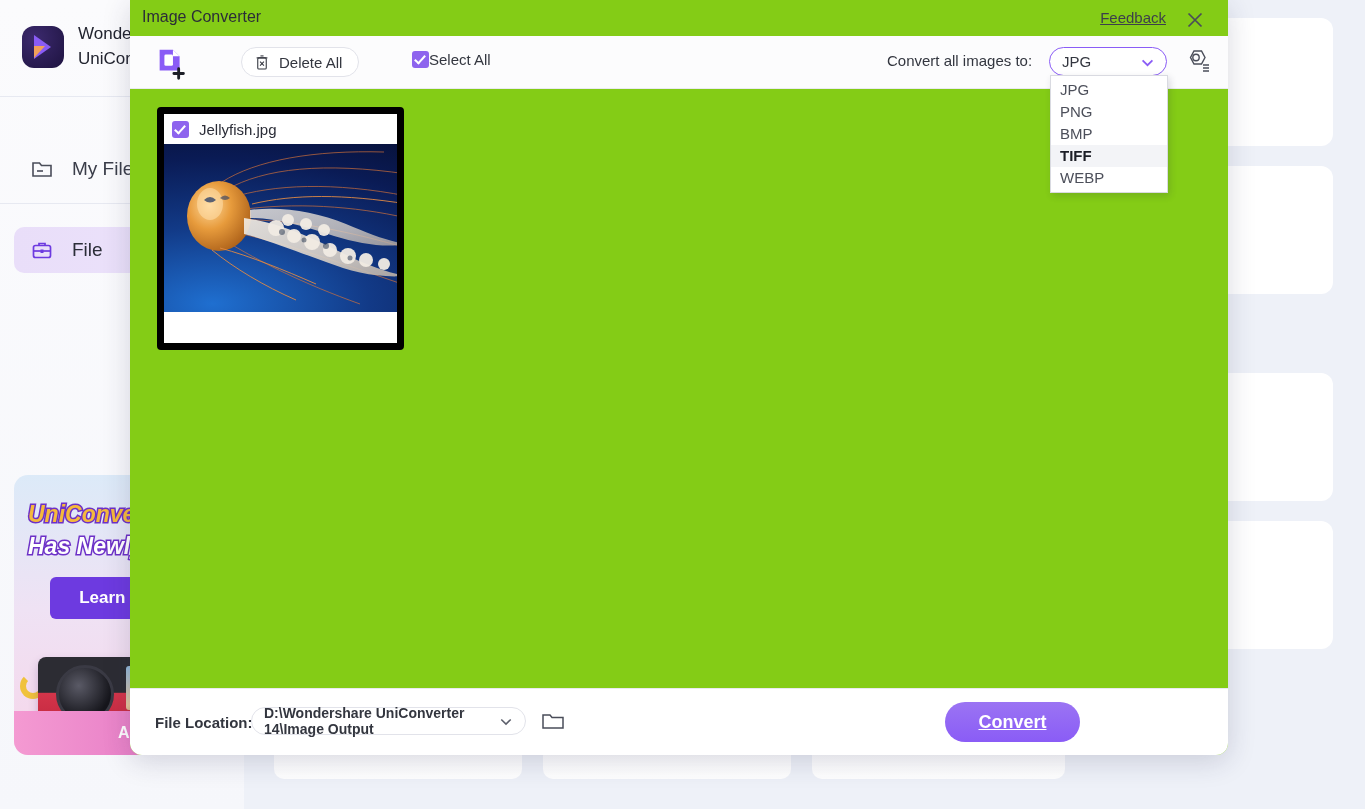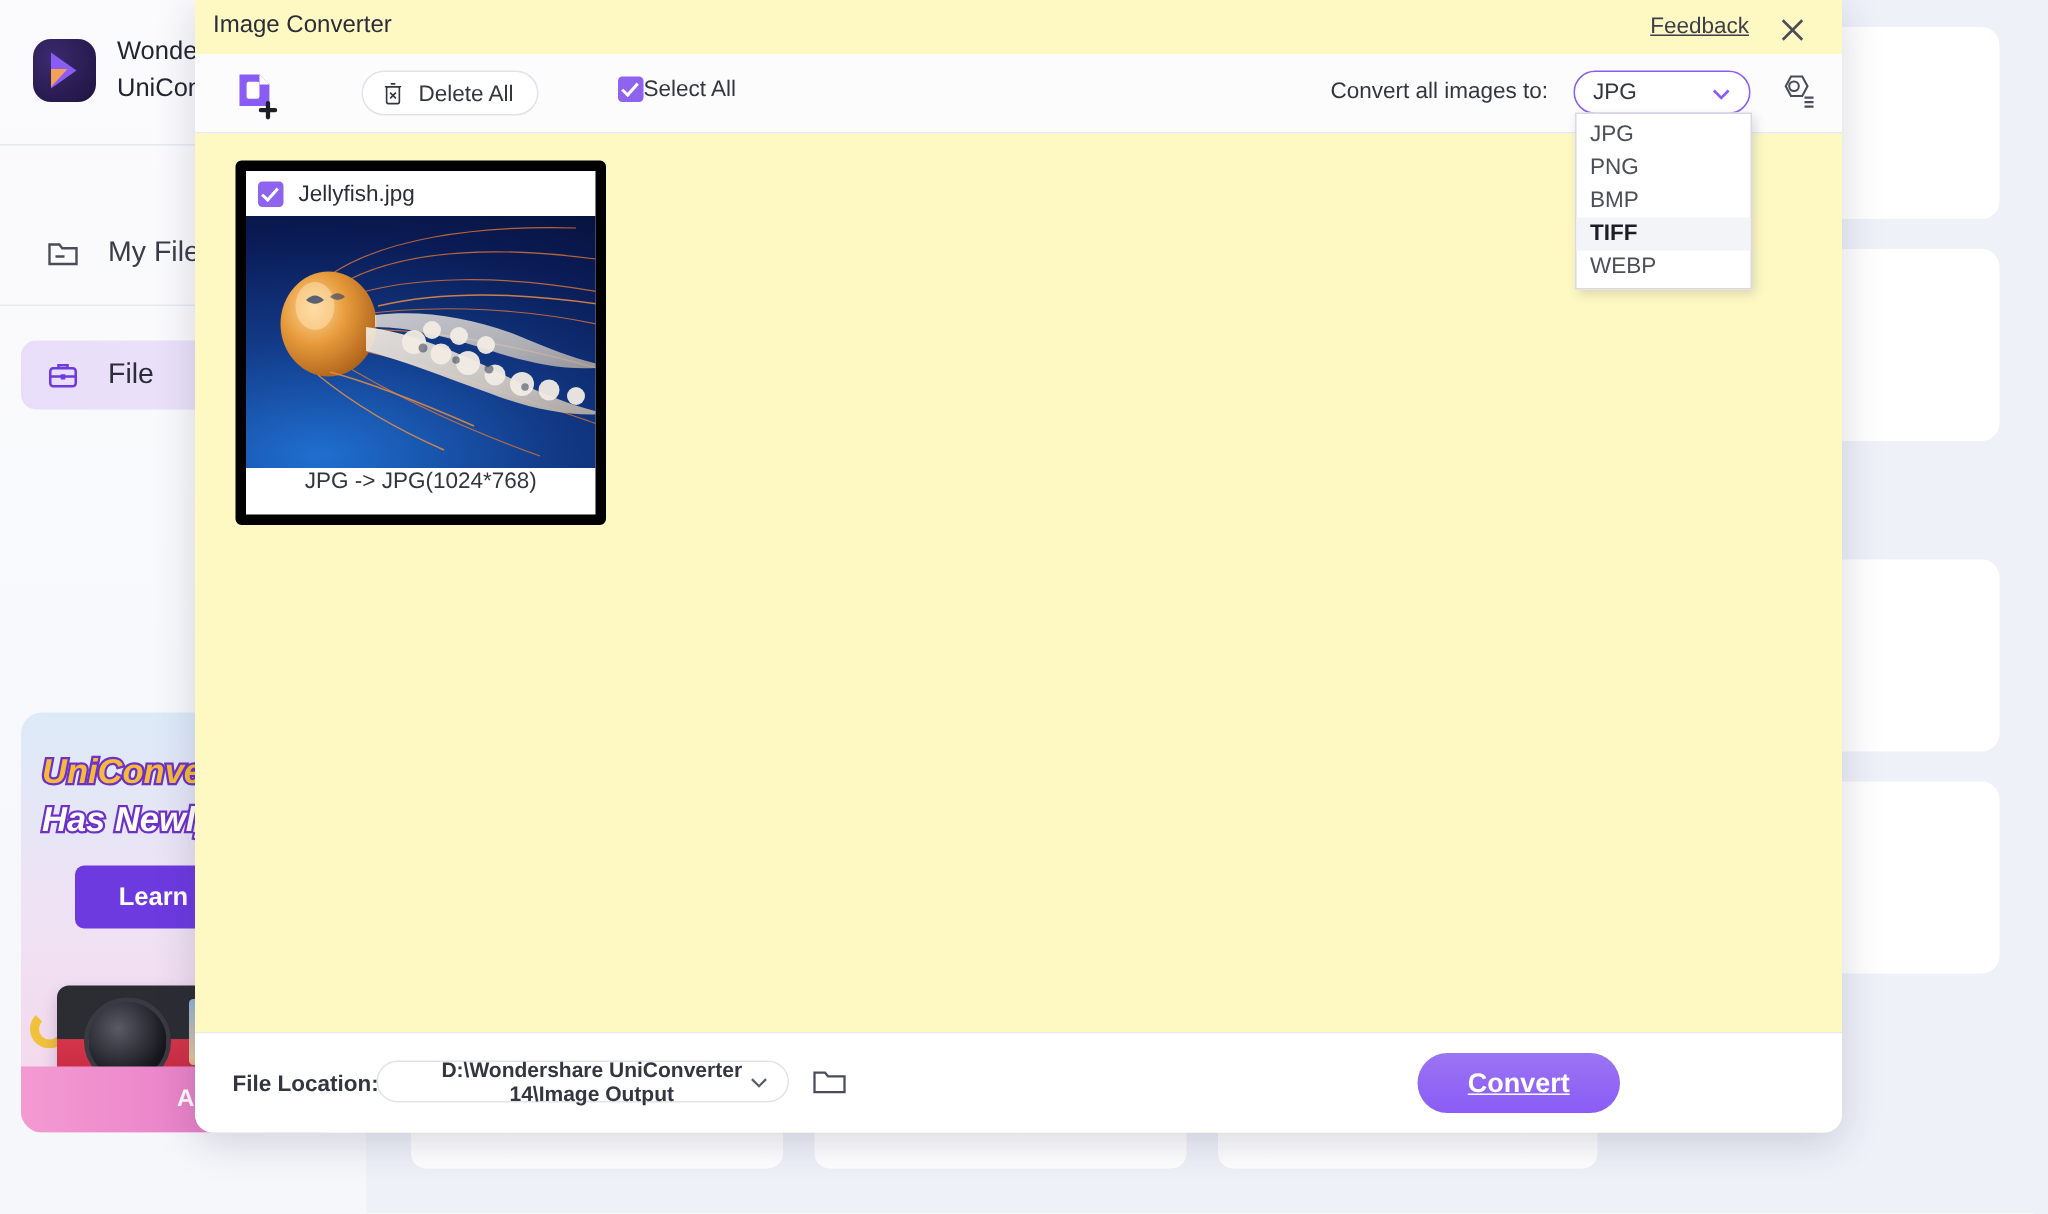--- a/index.html
+++ b/index.html
@@ -129,21 +129,21 @@
     position: absolute; bottom: 30px; height: 120px;
     background: linear-gradient(180deg,#f7f8fc 0%, #ffffff 100%);
     border-radius: 10px;
   }
   .bottomcard-txt { position:absolute; left: 22px; bottom: 24px; font-size:16px; color:#9297a6; }
 
   
   #dialog {
     position: absolute; left: 130px; top: 0;
     width: 1098px; height: 755px;
-    background: #fef9c3;
+    background: #84cc16;
     border-bottom-left-radius: 12px;
     border-bottom-right-radius: 12px;
     box-shadow: 0 6px 28px rgba(40,40,80,.18);
     overflow: visible;
   }
   #dlg-title {
     position: absolute; left: 12px; top: 8px;
     font-size: 16px; color: #2b2d38;
   }
   #feedback-link {
@@ -245,21 +245,21 @@
     position:absolute; left:0; bottom:0; width:1098px; height:67px;
     border-top: 1px solid #e9eaf0; background:#fff;
     border-bottom-left-radius: 12px; border-bottom-right-radius: 12px; font-weight: bold;
   }
   #loc-label { position:absolute; left: 25px; top: 25px; font-size:15px; color:#33363f; }
   #loc-select {
     position:absolute; left: 121px; top: 18px;
     width: 275px; height: 28px;
     border:1px solid #e2e3ea; border-radius:14px; background:#fff;
     display:flex; align-items:center; padding-left: 12px;
-    font-size:14px; color:#33363f;text-align:center;
+    font-size:14px; color:#33363f;
   }
   #loc-caret { position:absolute; right: 13px; top: 10px; }
   #folder-icon { position:absolute; left: 410px; top: 19px; width:26px; height:26px; }
   #convert-btn {
     position:absolute; left: 815px; top: 13px;
     width: 135px; height: 40px; border-radius: 20px;
     background: linear-gradient(180deg,#9b74f3 0%, #8a5cf6 100%);
     display:flex; align-items:center; justify-content:center;
     color:#ffffff; font-size:18px; text-decoration: underline;
   }
@@ -459,21 +459,20 @@
           </g>
 
           <g stroke="#e08a45" stroke-width="1" fill="none" opacity="0.9">
             <path d="M56 104 C86 112 120 126 152 140"></path>
             <path d="M48 106 C70 124 100 142 132 156"></path>
             <path d="M88 60 C130 50 180 50 243 60"></path>
           </g>
         </svg>
       </div>
 
-      <div id="card-foot">JPG -&gt; JPG(1024*768)</div>
     </div>
 
     <div id="footer">
       <div id="loc-label">File Location:</div>
 
       <div id="loc-select">
         <span>D:\Wondershare UniConverter 14\Image Output</span>
         <svg id="loc-caret" width="12" height="8" viewBox="0 0 14 9" fill="none" stroke="#5c5f6b" stroke-width="1.8">
           <path d="M1.5 1.5 L7 7 L12.5 1.5"></path>
         </svg>

